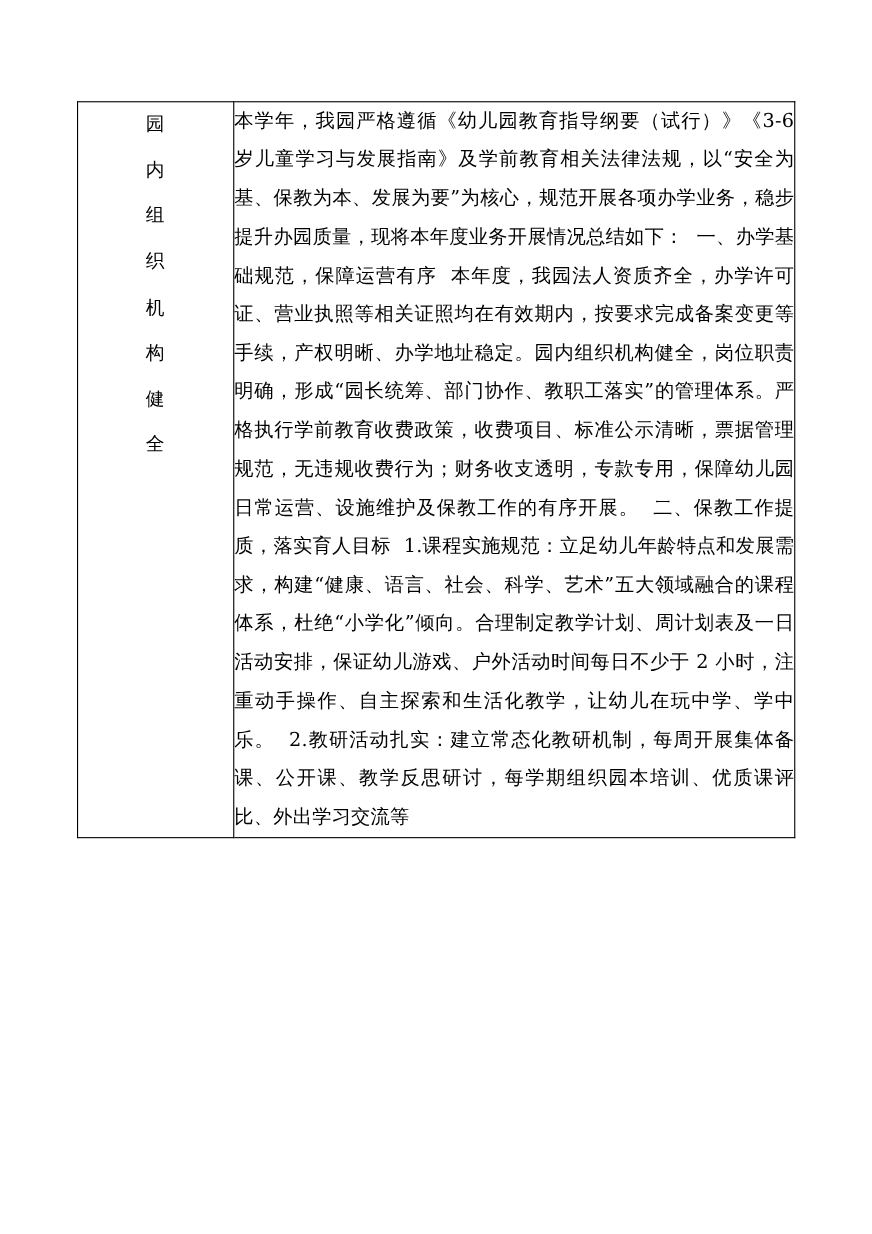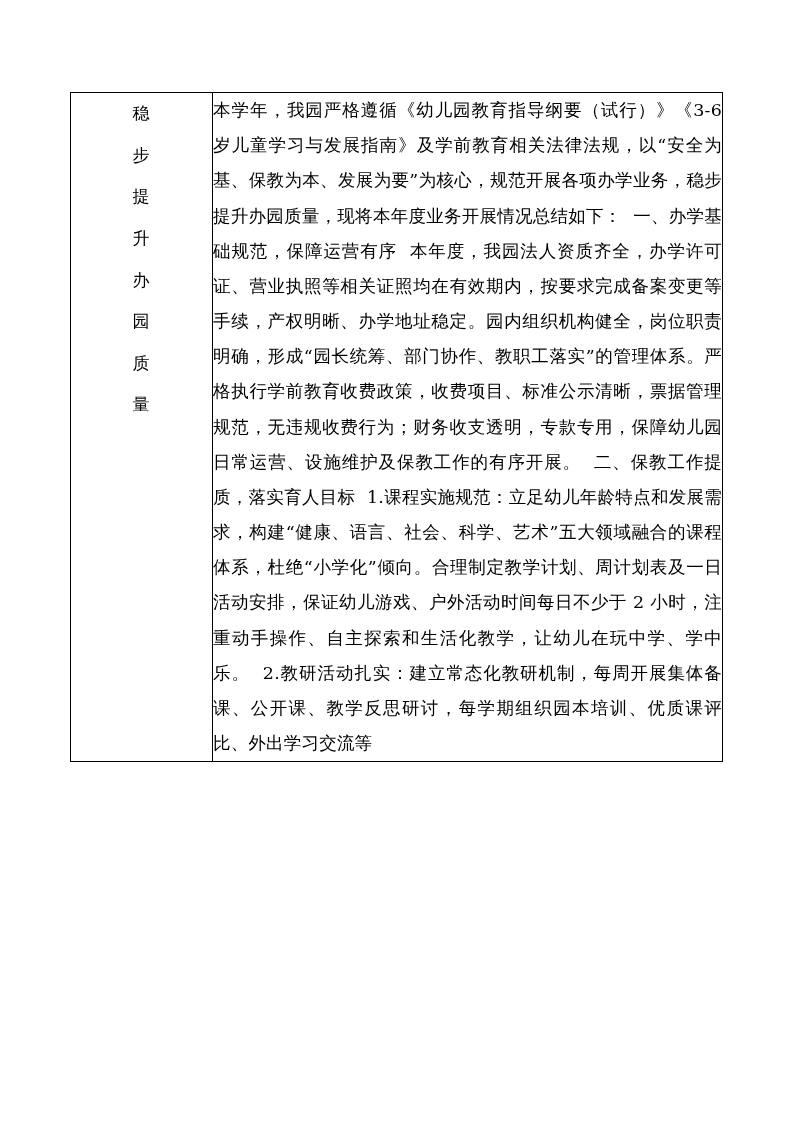--- a/index.html
+++ b/index.html
@@ -67,21 +67,21 @@
   }
 </style>
 </head>
 <body>
 
 <div class="page">
   <table class="doc-table">
     <tbody>
         <tr>
       <td class="label-cell">
-        <span class="label-vertical">稳步提升办园质量</span>
+        <span class="label-vertical">园内组织机构健全</span>
       </td>
       <td class="content-cell">
         <div class="content-text">本学年，我园严格遵循《幼儿园教育指导纲要（试行）》《3-6 岁儿童学习与发展指南》及学前教育相关法律法规，以“安全为基、保教为本、发展为要”为核心，规范开展各项办学业务，稳步提升办园质量，现将本年度业务开展情况总结如下：  一、办学基础规范，保障运营有序  本年度，我园法人资质齐全，办学许可证、营业执照等相关证照均在有效期内，按要求完成备案变更等手续，产权明晰、办学地址稳定。园内组织机构健全，岗位职责明确，形成“园长统筹、部门协作、教职工落实”的管理体系。严格执行学前教育收费政策，收费项目、标准公示清晰，票据管理规范，无违规收费行为；财务收支透明，专款专用，保障幼儿园日常运营、设施维护及保教工作的有序开展。  二、保教工作提质，落实育人目标  1.课程实施规范：立足幼儿年龄特点和发展需求，构建“健康、语言、社会、科学、艺术”五大领域融合的课程体系，杜绝“小学化”倾向。合理制定教学计划、周计划表及一日活动安排，保证幼儿游戏、户外活动时间每日不少于 2 小时，注重动手操作、自主探索和生活化教学，让幼儿在玩中学、学中乐。  2.教研活动扎实：建立常态化教研机制，每周开展集体备课、公开课、教学反思研讨，每学期组织园本培训、优质课评比、外出学习交流等</div>
       </td>
     </tr>
   </tbody>
     </table>
 </div>
 
 </body></html>

